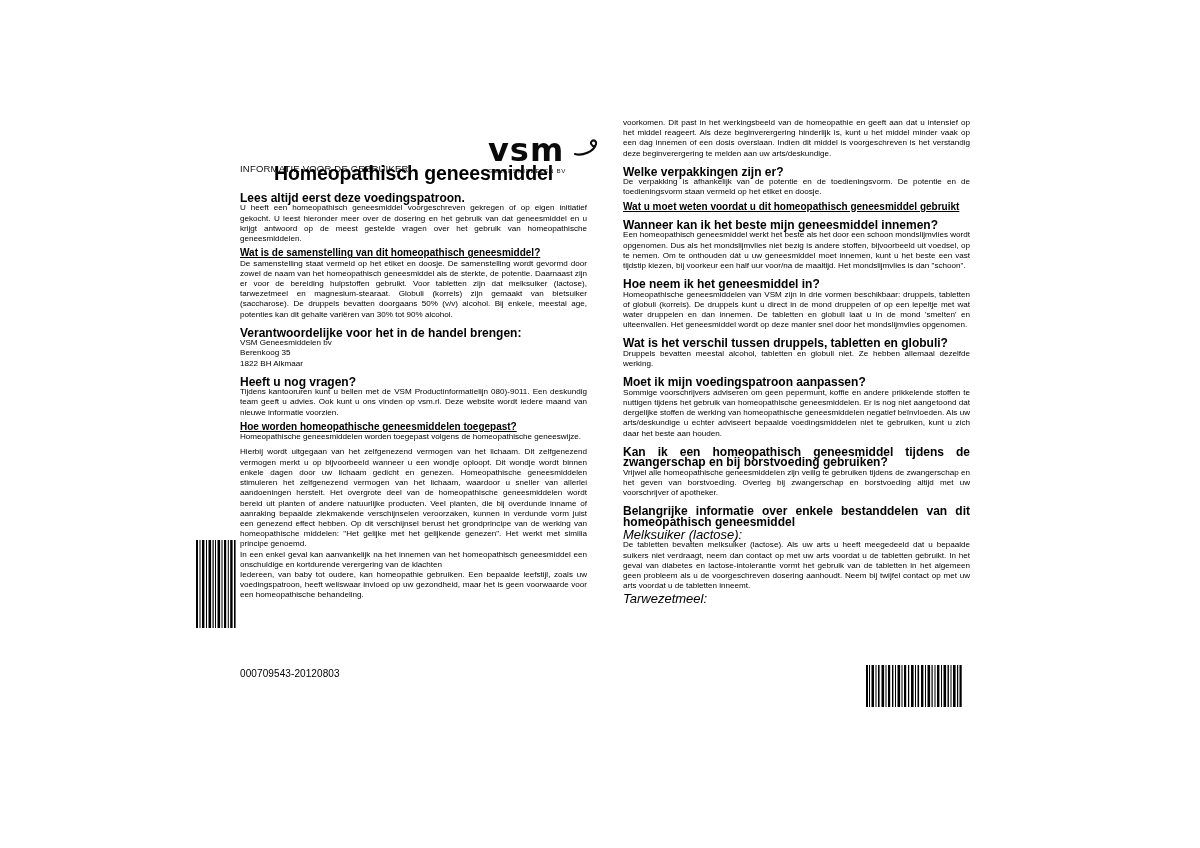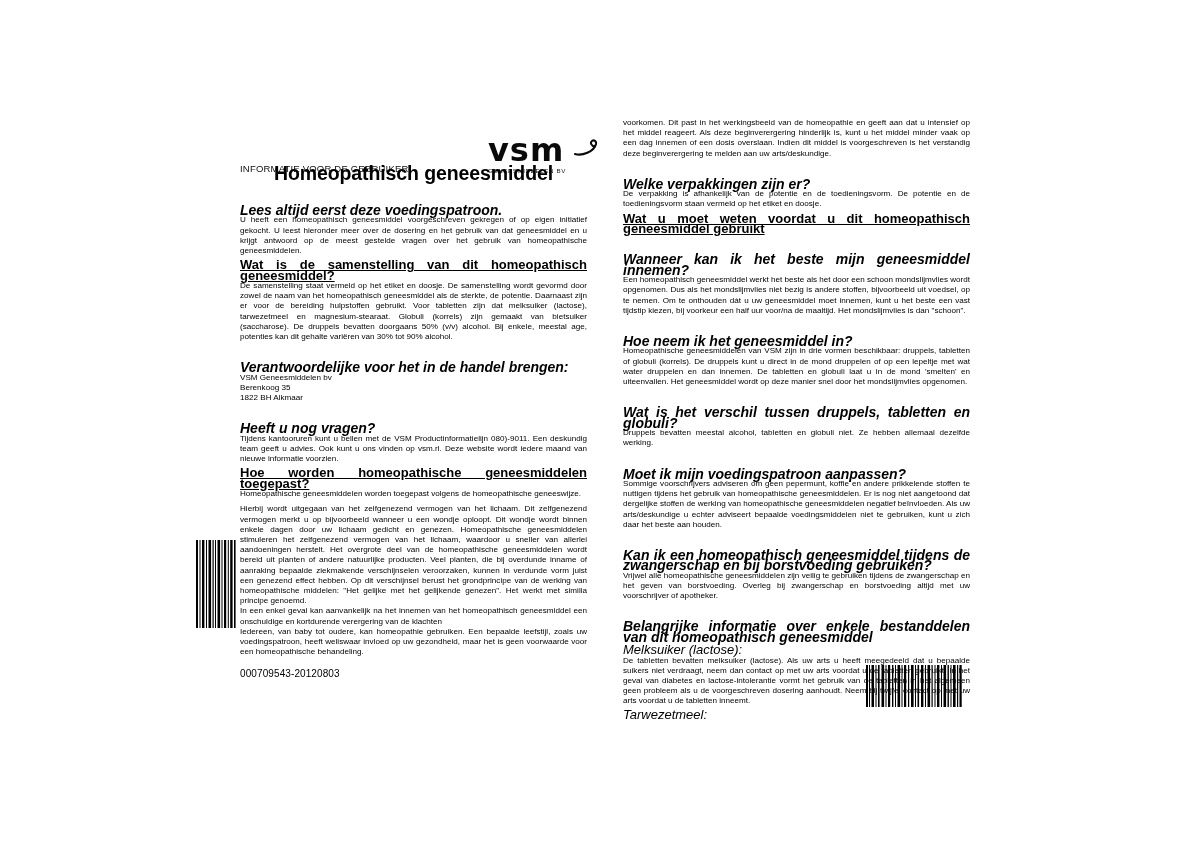--- a/index.html
+++ b/index.html
@@ -91,32 +91,31 @@
   }
   p {
     margin: 0 0 0 0;
     font-size: 8.1px;
     line-height: 10.2px;
     text-align: justify;
     text-justify: inter-word;
     hyphens: auto;
   }
   .head-u {
-    font-size: 13px;
+    font-size: 10px;
     line-height: 10.4px;
     font-weight: 700;
     text-decoration: underline;
     margin-top: 4px;
   }
   .head-b {
-    font-size: 14px;
+    font-size: 12px;
     line-height: 10.4px;
     font-weight: 700;
-    margin-top: 20px;
-    font-style: italic;
+    margin-top: 8px;
   }
   .head-i {
     font-size: 13px;
     line-height: 10.4px;
     font-style: italic;
     margin-top: 3px;
   }
   .spacer {
     height: 5px;
   }

